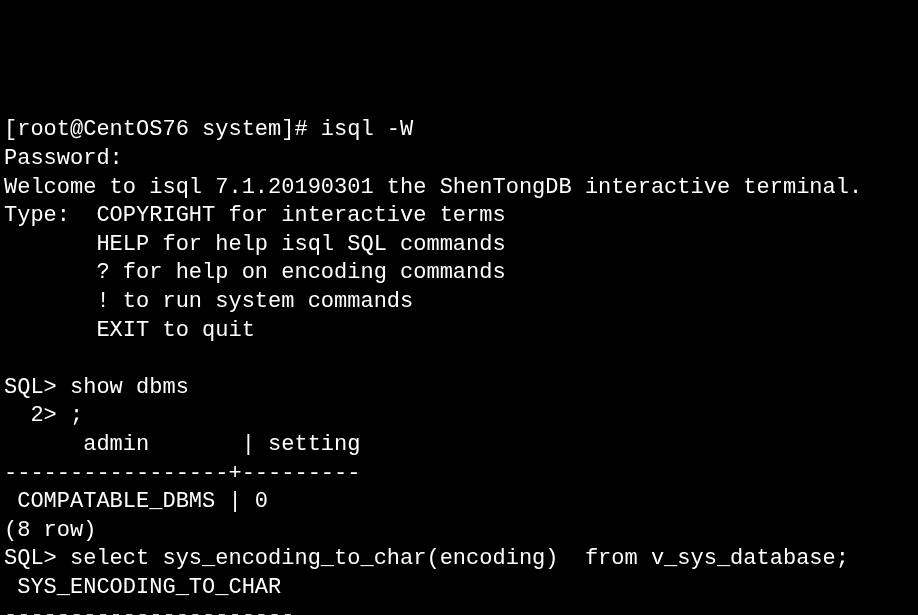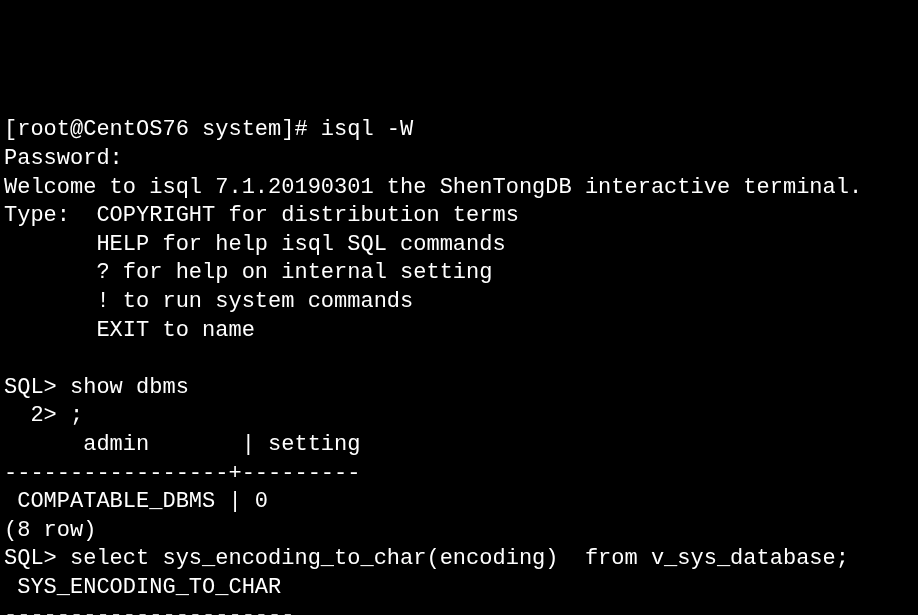--- a/index.html
+++ b/index.html
@@ -21,25 +21,25 @@
     }
   </style>
 </head>
 <body>
 
 
 
 <div><span>[root@CentOS76 system]# isql -W</span>
 <span>Password:</span>
 <span>Welcome to isql 7.1.20190301 the ShenTongDB interactive terminal.</span>
-<span>Type:  COPYRIGHT for distribution terms</span>
+<span>Type:  COPYRIGHT for interactive terms</span>
 <span>       HELP for help isql SQL commands</span>
-<span>       ? for help on internal setting</span>
+<span>       ? for help on encoding commands</span>
 <span>       ! to run system commands</span>
-<span>       EXIT to name</span>
+<span>       EXIT to quit</span>
 <span></span>
 <span>SQL&gt; show dbms</span>
 <span>  2&gt; ;</span>
 <span>      admin       | setting </span>
 <span>-----------------+---------</span>
 <span> COMPATABLE_DBMS | 0</span>
 <span>(8 row)</span>
 <span>SQL&gt; select sys_encoding_to_char(encoding)  from v_sys_database;</span>
 <span> SYS_ENCODING_TO_CHAR </span>
 <span>----------------------</span>

